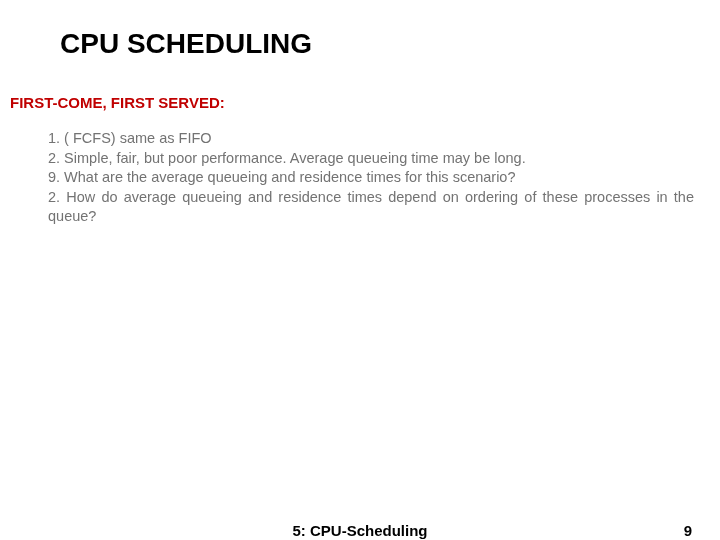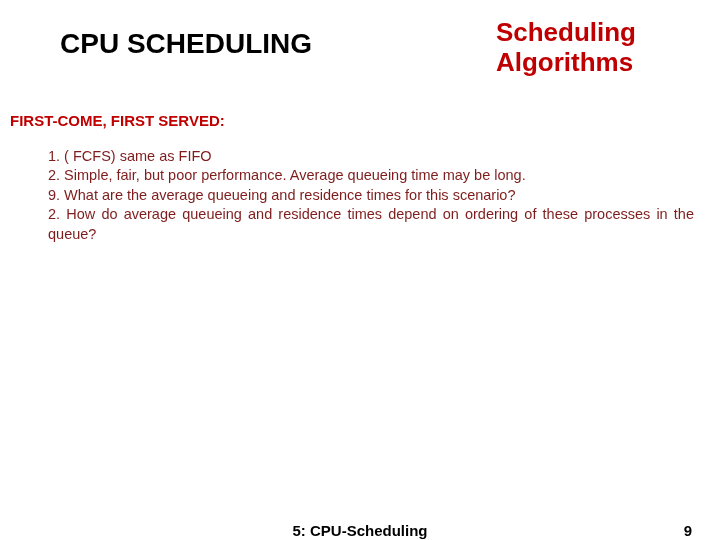--- a/index.html
+++ b/index.html
@@ -10,21 +10,20 @@
     background: #ffffff;
     font-family: Arial, Helvetica, sans-serif;
     color: #000;
     position: relative;
     overflow: hidden;
   }
   .header {
     display: flex;
     align-items: flex-start;
     padding: 18px 84px 0 60px;
-    justify-content: space-between;
   }
   .title-left {
     font-size: 28px;
     font-weight: bold;
     color: #000;
     flex: 0 0 auto;
     margin-top: 10px;
   }
   .title-right {
     font-size: 26px;
@@ -36,21 +35,21 @@
   .section-heading {
     font-size: 15px;
     font-weight: bold;
     color: #c00000;
     padding: 34px 0 0 10px;
   }
   .body-list {
     padding: 18px 26px 0 48px;
     font-size: 14.5px;
     line-height: 1.35;
-    color: #7f1d1d;
+    color: #737373;
   }
   .body-list .item {
     margin: 0;
   }
   .body-list .item.justify {
     text-align: justify;
   }
   .footer {
     position: absolute;
     bottom: 18px;
@@ -67,24 +66,20 @@
   .footer-right {
     position: absolute;
     right: 28px;
   }
 </style>
 </head>
 <body>
 
 <div class="header">
   <div class="title-left">CPU SCHEDULING</div>
-  <div class="title-right">
-    <span>Scheduling</span><br>
-    <span>Algorithms</span>
-  </div>
 </div>
 
 <div class="section-heading">FIRST-COME, FIRST SERVED:</div>
 
 <div class="body-list">
   <p class="item">1. ( FCFS) same as FIFO</p>
   <p class="item">2. Simple, fair, but poor performance.   Average queueing time may be long.</p>
   <p class="item">9. What are the average queueing and residence times for this scenario?</p>
   <p class="item justify">2. How do average queueing and residence times depend on ordering of these processes in the queue?</p>
 </div>

